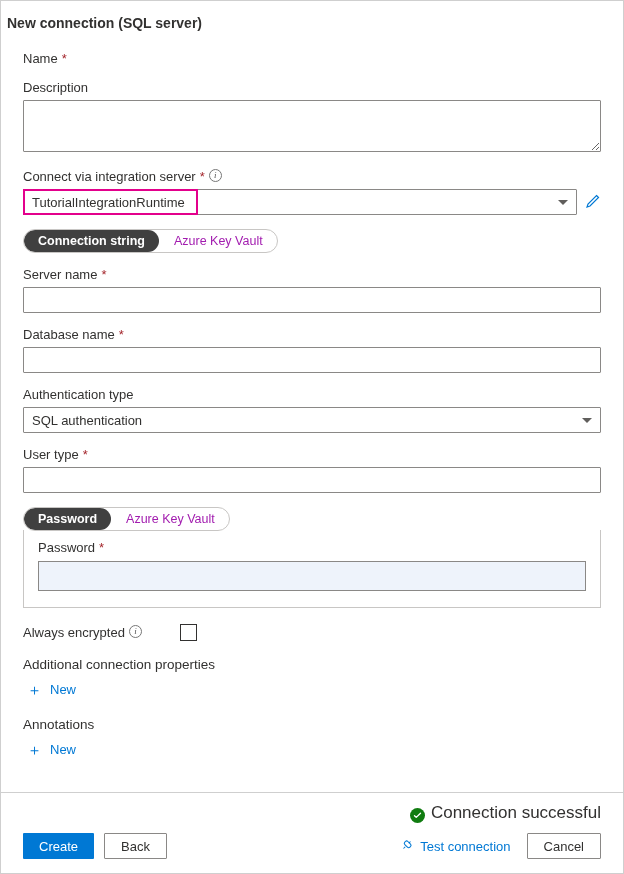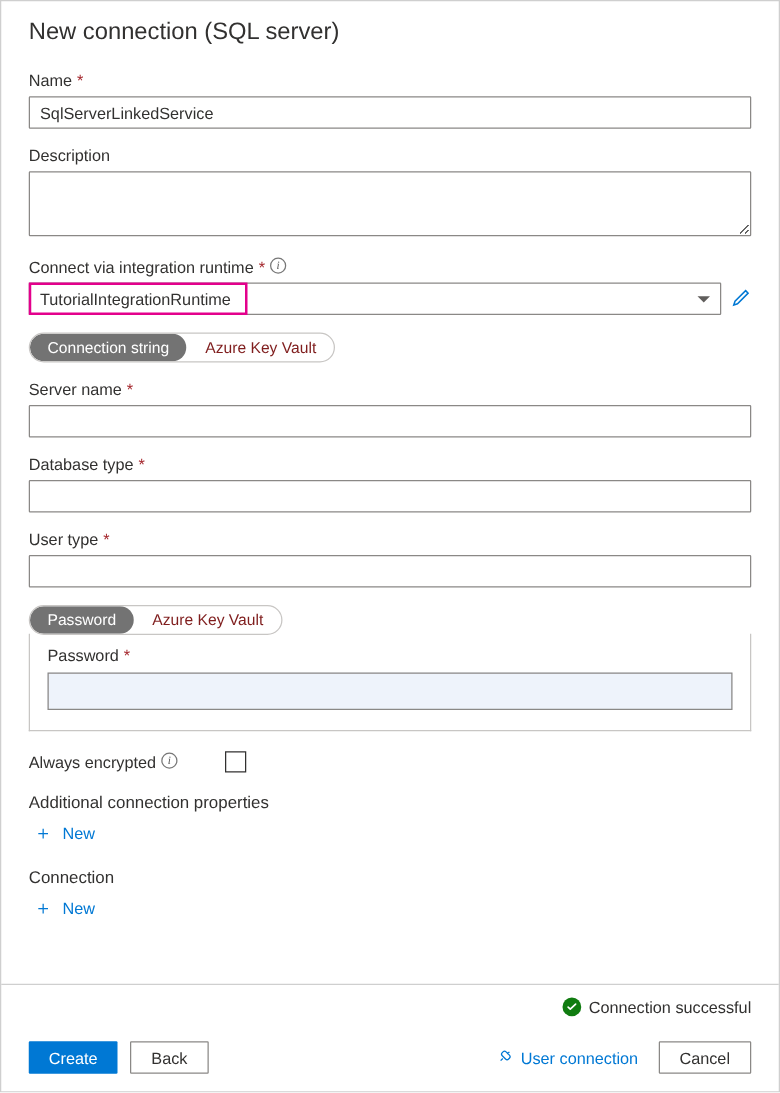--- a/index.html
+++ b/index.html
@@ -12,22 +12,22 @@
   }
   .panel {
     border: 1px solid #cfcfcf;
     width: 624px;
     min-height: 874px;
     padding: 0;
     display: flex; flex-direction: column;
     position: relative;
   }
   .header {
-    font-size: 19px; font-weight: 400;
-    padding: 14px 22px 10px 22px;
+    font-size: 14px; font-weight: 700;
+    padding: 14px 22px 10px 6px;
   }
   .body {
     padding: 10px 22px 0 22px;
     flex: 1 1 auto;
   }
   .field { margin-bottom: 14px; }
   .label { font-size: 13px; color: #323130; margin-bottom: 5px; display: flex; gap: 4px;}
   .req { color: #a4262c; }
   .info-icon { display: inline-flex; align-items: center; justify-content: center;
     width: 13px; height: 13px; border: 1px solid #777; border-radius: 50%;
@@ -64,24 +64,24 @@
     border: 2px solid #e3008c; pointer-events: none;
     width: 175px;
   }
   .edit-icon { color: #0078d4; cursor: pointer; }
   .pill-tabs {
     display: inline-flex; border: 1px solid #c8c6c4; border-radius: 14px;
     overflow: hidden; height: 24px; margin-bottom: 14px;
   }
   .pill-tab {
     padding: 0 14px; font-size: 12.5px; display: flex; align-items: center;
-    color: #7f1d1d; background: transparent; border: none; cursor: pointer;
+    color: #a21caf; background: transparent; border: none; cursor: pointer;
     font-family: inherit;
   }
-  .pill-tab.active { background: #737373; color: #fff; border-radius: 14px; }
+  .pill-tab.active { background: #404040; color: #fff; border-radius: 14px; font-weight: bold; }
   .pill-tabs .pill-tab + .pill-tab { border-left: 1px solid transparent; }
 
   .nested-panel {
     border: 1px solid #c8c6c4; border-top: none;
     padding: 10px 14px 16px 14px;
     margin-top: -1px;
     margin-bottom: 16px;
   }
   .nested-panel .label { margin-bottom: 6px;}
   .pwd-input {
@@ -99,21 +99,21 @@
     display: inline-flex; align-items: center; gap: 8px;
     color: #0078d4; cursor: pointer; padding: 2px 4px;
     margin-bottom: 18px;
   }
   .plus { font-size: 15px; line-height: 1; }
 
   .footer {
     border-top: 1px solid #cfcfcf;
     padding: 10px 22px 14px 22px;
   }
-  .status-row { display: flex; justify-content: flex-end; align-items: flex-start; gap: 6px; margin-bottom: 20px; font-size: 13px;}
+  .status-row { display: flex; justify-content: flex-end; align-items: flex-end; gap: 6px; margin-bottom: 10px; font-size: 17px;}
   .success-icon {
     width: 15px; height: 15px; border-radius: 50%; background: #107c10;
     display: inline-flex; align-items: center; justify-content: center;
   }
   .success-icon svg { width: 9px; height: 9px; }
   .btn-row { display: flex; align-items: center; }
   .btn {
     height: 26px; padding: 0 16px; font-size: 13px; font-family: inherit;
     border-radius: 1px; cursor: pointer; display: inline-flex; align-items: center; gap: 6px;
   }
@@ -129,35 +129,34 @@
   <div class="header">New connection (SQL server)</div>
 
   <div class="body">
 
     
     <div class="field">
       <div class="label">
         <span>Name</span>
         <span class="req">*</span>
       </div>
-      <input class="text-input" type="text" value="SqlServerLinkedService" style="">
     </div>
 
     
     <div class="field">
       <div class="label">
         <span>Description</span>
       </div>
       <textarea class="textarea" style=""></textarea>
     </div>
 
     
     <div class="field">
       <div class="label">
-        <span>Connect via integration runtime</span>
+        <span>Connect via integration server</span>
         <span class="req">*</span>
         <span class="info-icon">i</span>
       </div>
       <div class="runtime-row">
         <div class="runtime-select-wrap">
           <input class="text-input" style="padding-right: 38px;" type="text" value="TutorialIntegrationRuntime">
           <div class="highlight-box"></div>
         </div>
         <span class="edit-icon">
           <svg width="16" height="16" viewBox="0 0 16 16" fill="none">
@@ -178,27 +177,37 @@
       <div class="label">
         <span>Server name</span>
         <span class="req">*</span>
       </div>
       <input class="text-input" type="text" style="">
     </div>
 
     
     <div class="field">
       <div class="label">
-        <span>Database type</span>
+        <span>Database name</span>
         <span class="req">*</span>
       </div>
       <input class="text-input" type="text" style="">
     </div>
 
     
+    <div class="field">
+      <div class="label">
+        <span>Authentication type</span>
+      </div>
+      <div class="select-wrap">
+        <select class="select">
+          <option>SQL authentication</option>
+        </select>
+      </div>
+    </div>
 
     
     <div class="field">
       <div class="label">
         <span>User type</span>
         <span class="req">*</span>
       </div>
       <input class="text-input" type="text" style="">
     </div>
 
@@ -225,21 +234,21 @@
     </div>
 
     
     <div class="section-title">Additional connection properties</div>
     <div class="new-link">
       <span class="plus">＋</span>
       <span>New</span>
     </div>
 
     
-    <div class="section-title">Connection</div>
+    <div class="section-title">Annotations</div>
     <div class="new-link">
       <span class="plus">＋</span>
       <span>New</span>
     </div>
 
   </div>
 
   <div class="footer">
     <div class="status-row">
       <span class="success-icon">
@@ -253,19 +262,19 @@
       <button class="btn btn-primary">Create</button>
       <div style="width:10px"></div>
       <button class="btn btn-default">Back</button>
       <div class="spacer"></div>
       <button class="btn btn-link">
         <span>
           <svg width="14" height="14" viewBox="0 0 16 16" fill="none">
               <path d="M6 10l-2 2M10 6l2-2M5.5 7.5l3 3a2 2 0 0 0 2.8 0l.7-.7a2 2 0 0 0 0-2.8l-3-3a2 2 0 0 0-2.8 0l-.7.7a2 2 0 0 0 0 2.8z" stroke="#0078d4" stroke-width="1.2"></path>
             </svg>
         </span>
-        <span>User connection</span>
+        <span>Test connection</span>
       </button>
       <div style="width:6px"></div>
       <button class="btn btn-default">Cancel</button>
     </div>
   </div>
 </div>
 
 </body></html>

